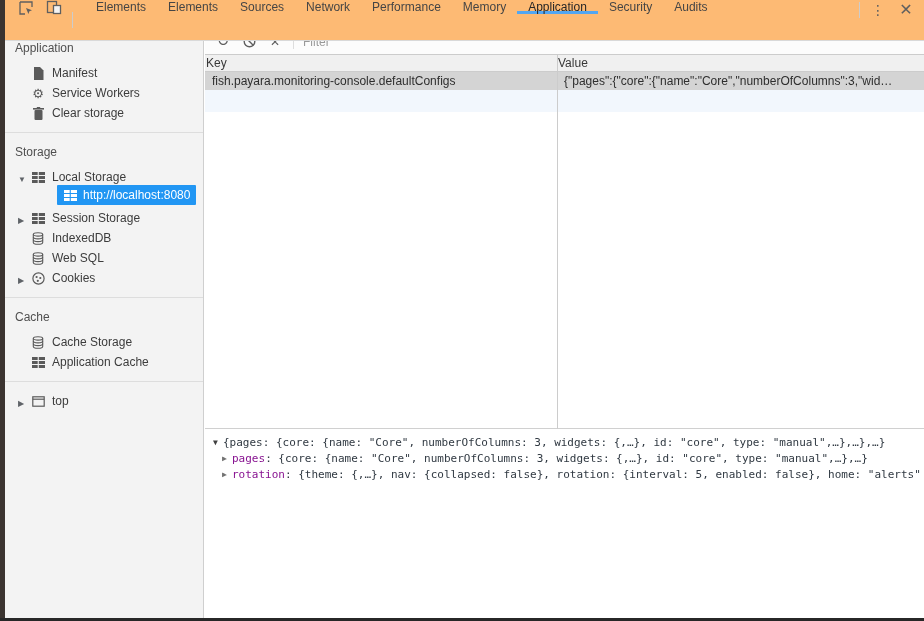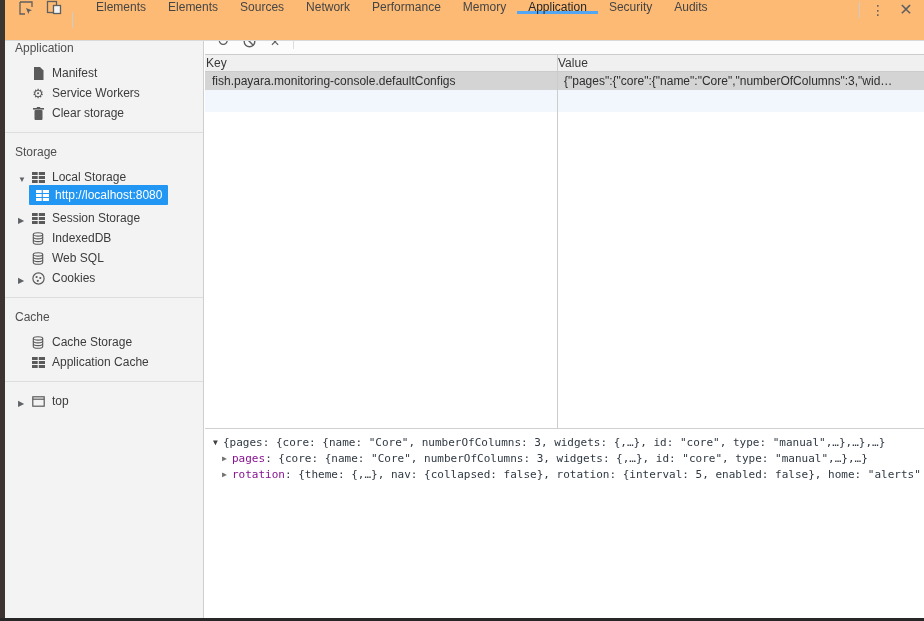--- a/index.html
+++ b/index.html
@@ -47,21 +47,21 @@
   .section + .section { border-top:1px solid #ddd; }
   .section-label { padding:6px 10px 5px; color:#4f4f4f; }
   .tree-row {
     display:flex; align-items:flex-end; height:20px; padding-left:13px;
     color:#3c3c3c; cursor:pointer; white-space:nowrap;
   }
   .expander { width:12px; font-size:8px; color:#5f6368; flex:0 0 12px; }
   .no-exp { width:12px; flex:0 0 12px; }
   .t-icon { display:inline-flex; align-items:center; justify-content:center; width:16px; height:14px; margin-right:6px; color:#5a5a5a; flex:0 0 16px; }
   .tree-row .label { line-height:14px; }
-  .child-row { height:21px; padding-left:24px; }
+  .child-row { height:21px; padding-left:24px;margin-left:28px; }
   .selected-pill {
     display:inline-flex; align-items:center;
     background:#2196f3; color:#fff;
     padding:3px 6px 3px 5px; border-radius:1px;
   }
   .selected-pill .t-icon { color:#fff; margin-right:5px; }
   .gear-glyph { font-size:13px; line-height:13px; }
 
   
   .main { position:absolute; left:205px; top:29px; width:719px; height:589px; background:#fff; }
@@ -331,20 +331,21 @@
           <svg width="13" height="13" viewBox="0 0 13 13" fill="none" stroke="#5f5f5f" stroke-width="1.4">
             <circle cx="6.5" cy="6.5" r="5.3"></circle>
             <line x1="2.8" y1="2.8" x2="10.2" y2="10.2"></line>
           </svg>
         </span>
       </div>
       <div class="fb-btn">
         <span class="glyph x-glyph">✕</span>
       </div>
       <div class="fb-sep"></div>
+      <input class="filter-input" type="text" placeholder="Filter" style="">
     </div>
 
     <div class="grid">
       <div class="grid-header">
         <div class="gh-cell gh-key">Key</div>
         <div class="gh-cell gh-value">Value</div>
       </div>
       <div class="grid-row selected">
         <div class="gr-cell gr-key">fish.payara.monitoring-console.defaultConfigs</div>
         <div class="gr-cell gr-value">{"pages":{"core":{"name":"Core","numberOfColumns":3,"wid…</div>

